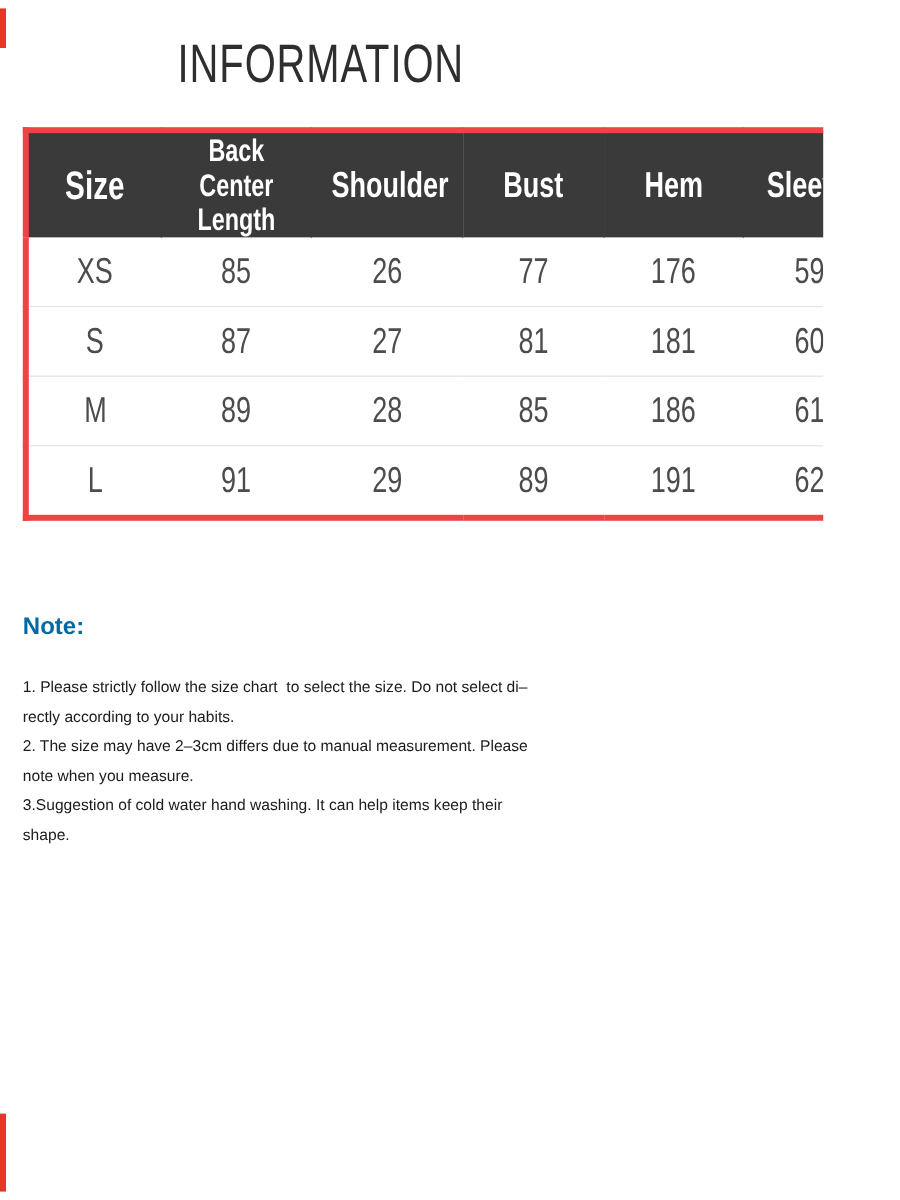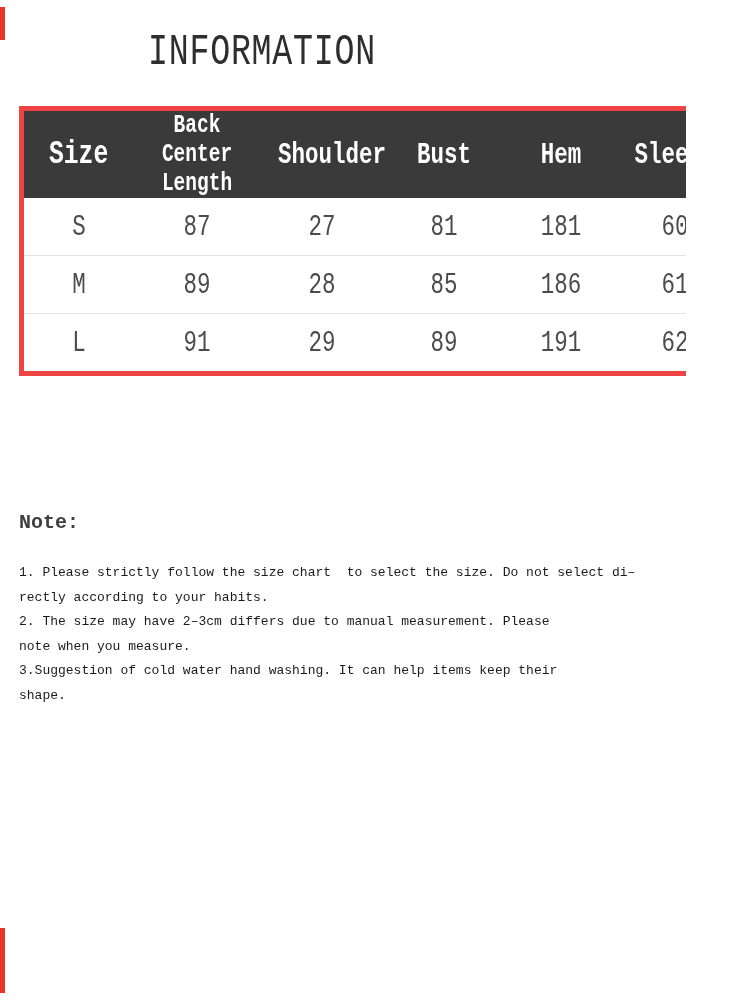--- a/index.html
+++ b/index.html
@@ -1,21 +1,21 @@
 <!DOCTYPE html>
 <html><head>
 <meta charset="utf-8">
 <style>
   html, body { margin: 0; padding: 0; background: #ffffff; }
   .page {
     position: relative;
     width: 686px;
     height: 1000px;
     background: #ffffff;
-    font-family: Liberation Mono, monospace;
+    font-family: Liberation Sans, sans-serif;
     overflow: hidden;
   }
 
   
   .edge-mark { position: absolute; left: 0; width: 5px; background: #e8352b; }
   .edge-mark.top { top: 7px; height: 33px; }
   .edge-mark.bottom { top: 928px; height: 65px; }
 
   
   .title {
@@ -77,21 +77,21 @@
   .th-bcl .cv { font-size: 26px; line-height: 29px; white-space: pre-line; }
   td .cv { font-size: 30px; font-weight: 400; }
 
   
   .note-heading {
     position: absolute;
     left: 19px;
     top: 511px;
     font-size: 20px;
     font-weight: 700;
-    color: #404040;
+    color: #0369a1;
   }
   .note-body {
     position: absolute;
     left: 19px;
     top: 561px;
     width: 708px;
     font-size: 13px;
     line-height: 24.5px;
     color: #1b1b1b;
     white-space: pre-wrap;
@@ -122,20 +122,28 @@
         <th class="th-bcl"><span class="cv">Back Center
 Length</span></th>
         <th><span class="cv">Shoulder</span></th>
         <th><span class="cv">Bust</span></th>
         <th><span class="cv">Hem</span></th>
         <th><span class="cv">Sleeve</span></th>
       </tr>
     </thead>
     <tbody>
       <tr>
+        <td><span class="cv">XS</span></td>
+        <td><span class="cv">85</span></td>
+        <td><span class="cv">26</span></td>
+        <td><span class="cv">77</span></td>
+        <td><span class="cv">176</span></td>
+        <td><span class="cv">59</span></td>
+      </tr>
+      <tr>
         <td><span class="cv">S</span></td>
         <td><span class="cv">87</span></td>
         <td><span class="cv">27</span></td>
         <td><span class="cv">81</span></td>
         <td><span class="cv">181</span></td>
         <td><span class="cv">60</span></td>
       </tr>
       <tr>
         <td><span class="cv">M</span></td>
         <td><span class="cv">89</span></td>

